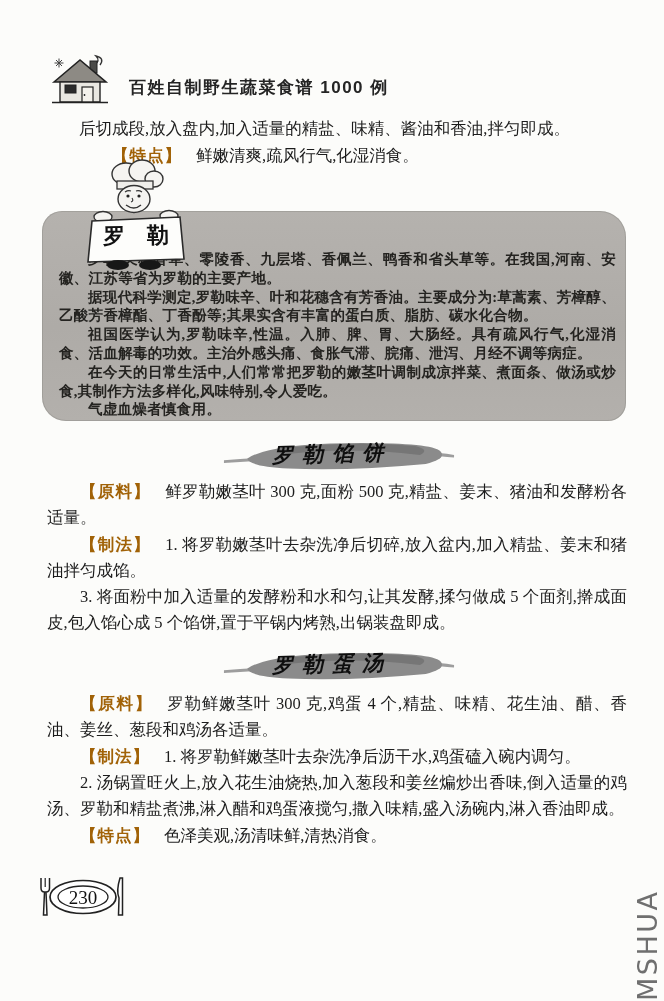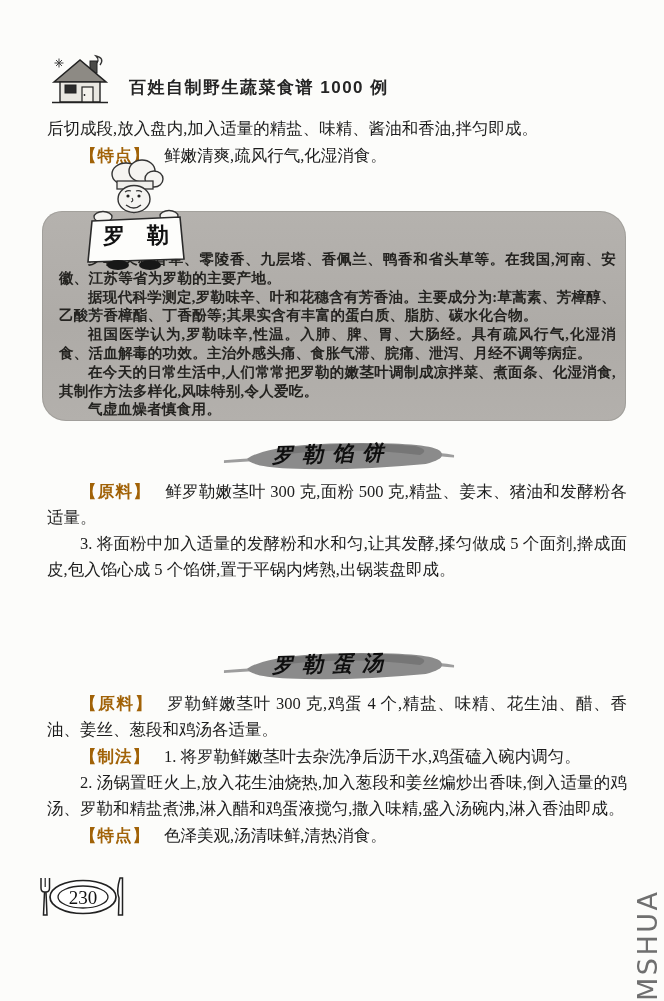--- a/index.html
+++ b/index.html
@@ -81,31 +81,31 @@
     <path d="M4 28 L30 6 L56 28 Z" fill="#8d8a84" stroke="#222" stroke-width="1.6"></path>
     <rect x="10" y="28" width="40" height="20" fill="#e9e7e1" stroke="#222" stroke-width="1.4"></rect>
     <rect x="15" y="31" width="11" height="8" fill="#2b2b2b" stroke="#222" stroke-width="1"></rect>
     <rect x="32" y="33" width="11" height="15" fill="#f4f2ec" stroke="#222" stroke-width="1.2"></rect>
     <circle cx="34.5" cy="41" r="0.9" fill="#222"></circle>
     <path d="M2 48.5 L58 48.5" stroke="#222" stroke-width="1.6"></path>
   </svg>
 </div>
 <div class="abs book-title">百姓自制野生蔬菜食谱 1000 例</div>
 
-<div class="abs bodycol" style="top:116px;">
+<div class="abs bodycol" style="top:116px;margin-left:32px;">
   <p class="noindent">后切成段,放入盘内,加入适量的精盐、味精、酱油和香油,拌匀即成。</p>
   <p><span class="lbl">【特点】</span><span>鲜嫩清爽,疏风行气,化湿消食。</span></p>
 </div>
 
 <div class="abs panel">
   <div class="panel-text">
     <p>罗勒,又称香草、零陵香、九层塔、香佩兰、鸭香和省头草等。在我国,河南、安徽、江苏等省为罗勒的主要产地。</p>
     <p>据现代科学测定,罗勒味辛、叶和花穗含有芳香油。主要成分为:草蒿素、芳樟醇、乙酸芳香樟酯、丁香酚等;其果实含有丰富的蛋白质、脂肪、碳水化合物。</p>
     <p>祖国医学认为,罗勒味辛,性温。入肺、脾、胃、大肠经。具有疏风行气,化湿消食、活血解毒的功效。主治外感头痛、食胀气滞、脘痛、泄泻、月经不调等病症。</p>
-    <p>在今天的日常生活中,人们常常把罗勒的嫩茎叶调制成凉拌菜、煮面条、化湿消食,其制作方法多样化,风味特别,令人爱吃。</p>
+    <p>在今天的日常生活中,人们常常把罗勒的嫩茎叶调制成凉拌菜、煮面条、做汤或炒食,其制作方法多样化,风味特别,令人爱吃。</p>
     <p>气虚血燥者慎食用。</p>
   </div>
 </div>
 
 <div class="abs mascot">
   <svg viewBox="0 0 122 112" width="122" height="112">
     <ellipse cx="50" cy="15" rx="14" ry="11" fill="#f5f4f1" stroke="#333" stroke-width="1.4"></ellipse>
     <ellipse cx="66" cy="12" rx="13" ry="11" fill="#f5f4f1" stroke="#333" stroke-width="1.4"></ellipse>
     <ellipse cx="78" cy="20" rx="9" ry="8" fill="#f5f4f1" stroke="#333" stroke-width="1.4"></ellipse>
     <rect x="41" y="22" width="36" height="8" fill="#efeeea" stroke="#333" stroke-width="1.3"></rect>
@@ -129,20 +129,21 @@
     <path d="M2 27 Q60 22 115 21 L115 24 Q60 26 2 30 Z" fill="#9d9d9d"></path>
     <path d="M128 17 Q200 15 238 21 L238 24 Q200 19 128 21 Z" fill="#9d9d9d"></path>
     <path d="M26 25 Q48 9 128 8 Q214 7 224 17 Q231 25 209 31 Q130 39 68 36 Q28 34 26 25 Z" fill="#8b8b8b"></path>
     <path d="M58 14 Q130 5 198 11 Q214 15 203 21 Q130 12 68 20 Q56 19 58 14 Z" fill="#6f6f6f" opacity="0.75"></path>
   </svg>
   <div class="section-title">罗勒馅饼</div>
 </div>
 
 <div class="abs bodycol" style="top:478px;">
   <p><span class="lbl">【原料】</span><span>鲜罗勒嫩茎叶 300 克,面粉 500 克,精盐、姜末、猪油和发酵粉各适量。</span></p>
+  <p><span class="lbl">【制法】</span><span>1. 将罗勒嫩茎叶去杂洗净后切碎,放入盆内,加入精盐、姜末和猪油拌匀成馅。</span></p>
   <p>3. 将面粉中加入适量的发酵粉和水和匀,让其发酵,揉匀做成 5 个面剂,擀成面皮,包入馅心成 5 个馅饼,置于平锅内烤熟,出锅装盘即成。</p>
 </div>
 
 <div class="abs section-head" style="top:644px;">
   <svg class="brush" viewBox="0 0 240 40" preserveAspectRatio="none">
     <path d="M2 27 Q60 22 115 21 L115 24 Q60 26 2 30 Z" fill="#9d9d9d"></path>
     <path d="M128 17 Q200 15 238 21 L238 24 Q200 19 128 21 Z" fill="#9d9d9d"></path>
     <path d="M26 25 Q48 9 128 8 Q214 7 224 17 Q231 25 209 31 Q130 39 68 36 Q28 34 26 25 Z" fill="#8b8b8b"></path>
     <path d="M58 14 Q130 5 198 11 Q214 15 203 21 Q130 12 68 20 Q56 19 58 14 Z" fill="#6f6f6f" opacity="0.75"></path>
   </svg>

